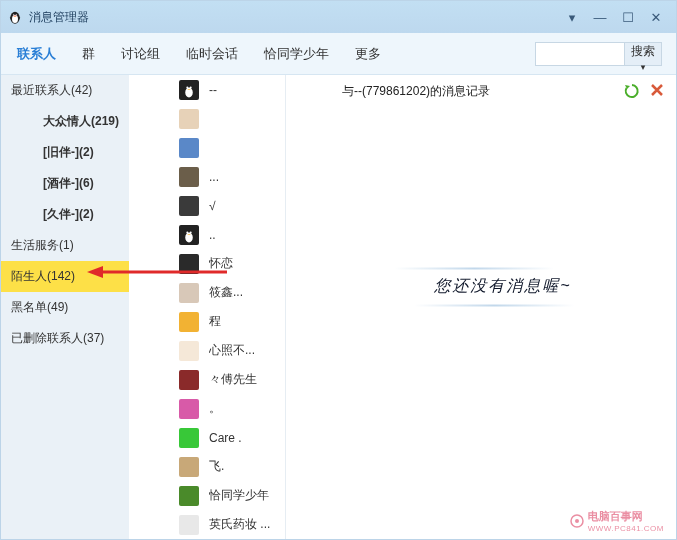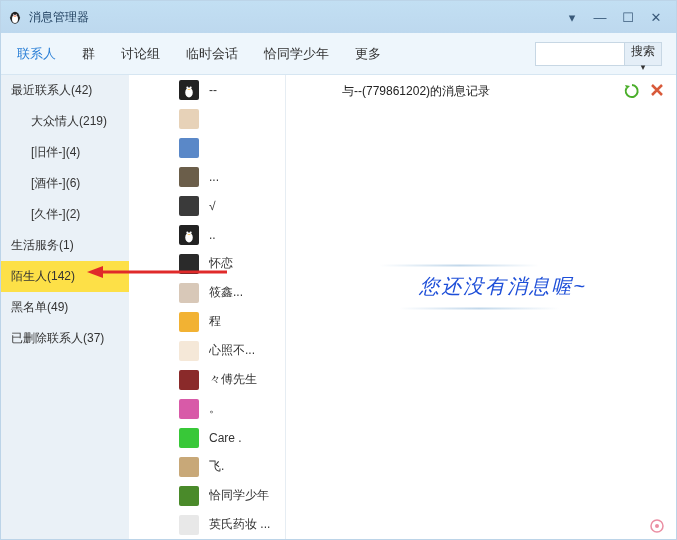--- a/index.html
+++ b/index.html
@@ -3,39 +3,39 @@
 <meta charset="utf-8">
 <style>
 * { margin: 0; padding: 0; box-sizing: border-box; font-family: "Microsoft YaHei", sans-serif; }
 body { width: 677px; height: 540px; background: #fff; overflow: hidden; position: relative; border: 1px solid #bcd4e8; }
 .titlebar { height: 32px; background: linear-gradient(#c2dff3,#bdd8ee); display: flex; align-items: center; padding: 0 6px; color: #1a3a5a; font-size: 12px; }
 .titlebar .penguin { width: 16px; height: 16px; margin-right: 6px; }
 .titlebar .spacer { flex: 1; }
 .titlebar .ctrl { width: 28px; text-align: center; color: #3a5a7a; font-size: 13px; cursor: pointer; }
 .toolbar { height: 42px; background: #eef6fc; border-bottom: 1px solid #d6e6f2; display: flex; align-items: center; padding: 0 14px; gap: 22px; font-size: 13px; color: #333; }
 .toolbar .tab { cursor: pointer; padding: 4px 2px; }
-.toolbar .tab.active { color: #2a7fd6; font-weight: normal; }
+.toolbar .tab.active { color: #2a7fd6; font-weight: bold; }
 .toolbar .spacer { flex: 1; }
 .searchbox { display: flex; align-items: center; border: 1px solid #c7d7e4; background: #fff; height: 24px; }
 .searchbox input { border: none; outline: none; width: 88px; padding: 0 6px; font-size: 12px; }
 .searchbox .btn { background: #e4eef7; border-left: 1px solid #c7d7e4; padding: 0 6px; font-size: 12px; color: #333; display: flex; align-items: center; gap: 2px; height: 100%; cursor: pointer; flex-direction: column; }
 .searchbox .btn .caret { font-size: 9px; }
 .main { display: flex; height: calc(100% - 70px); gap: 44px; }
 .sidebar { width: 128px; background: #eaf1f7; font-size: 12px; color: #333; }
 .sidebar .cat { padding: 7px 10px; cursor: pointer; white-space: nowrap; }
-.sidebar .cat.indent { padding-left: 30px; }
+.sidebar .cat.indent { padding-left: 42px; font-weight: bold; }
 .sidebar .cat.sel { background: #fde047; position: relative; }
 .friendlist { width: 113px; background: #fff; border-right: 1px solid #e6edf3; overflow: hidden; font-size: 12px; color: #333; }
 .friendlist .row { display: flex; align-items: center; height: 29px; padding-left: 6px; gap: 10px; cursor: pointer; }
 .friendlist .av { width: 20px; height: 20px; border-radius: 2px; flex-shrink: 0; background: #888; display: flex; align-items: center; justify-content: center; font-size: 12px; color: #fff; overflow: hidden; }
 .friendlist .nm { white-space: nowrap; overflow: hidden; text-overflow: ellipsis; flex: 1; }
 .content { flex: 1; position: relative; }
 .content .hdr { height: 30px; display: flex; align-items: center; padding: 16px 12px; font-size: 12px; color: #222; justify-content: space-between; }
 .content .hdr .icons { display: flex; gap: 10px; }
-.content .empty { position: absolute; top: 45%; left: 50%; transform: translate(-50%,-50%); font-size: 20px; color: #1d4ed8; font-style: italic; letter-spacing: 2px; }
+.content .empty { position: absolute; top: 45%; left: 50%; transform: translate(-50%,-50%); font-size: 16px; color: #0f172a; font-style: italic; letter-spacing: 2px; }
 .content .empty::before, .content .empty::after { content: ""; position: absolute; height: 2px; background: linear-gradient(90deg, rgba(132,176,214,0), rgba(132,176,214,.5), rgba(132,176,214,0)); width: 160px; }
 .content .empty::before { top: -8px; left: -40px; }
 .content .empty::after { bottom: -10px; left: -20px; }
 .arrow { position: absolute; top: 263px; left: 86px; pointer-events: none; }
 .watermark { position: absolute; right: 12px; bottom: 6px; font-size: 11px; color: #d46; opacity: .6; display: flex; align-items: center; gap: 4px; }
 .penguin-svg { display: block; }
 </style>
 </head>
 <body>
 
@@ -74,21 +74,21 @@
       <span>搜索</span>
       <span class="caret">▾</span>
     </div>
   </div>
 </div>
 
 <div class="main">
   <div class="sidebar" id="sidebar">
       <div class="cat">最近联系人(42)</div>
       <div class="cat indent">大众情人(219)</div>
-      <div class="cat indent">[旧伴-](4)</div>
+      <div class="cat indent">[旧伴-](2)</div>
       <div class="cat indent">[酒伴-](6)</div>
       <div class="cat indent">[久伴-](2)</div>
       <div class="cat">生活服务(1)</div>
       <div class="cat sel">陌生人(142)</div>
       <div class="cat">黑名单(49)</div>
       <div class="cat">已删除联系人(37)</div>
     </div>
   <div class="friendlist" id="friendlist">
       <div class="row">
         <div class="av" style="background: rgb(34, 34, 34);">
@@ -191,13 +191,17 @@
 <svg class="arrow" width="140" height="16">
   <line x1="140" y1="8" x2="12" y2="8" stroke="#e02a2a" stroke-width="3"></line>
   <path d="M0 8 L16 2 L16 14 Z" fill="#e02a2a"></path>
 </svg>
 
 <div class="watermark">
   <svg width="14" height="14">
       <circle cx="7" cy="7" r="6" fill="none" stroke="#d46" stroke-width="1.5"></circle>
       <circle cx="7" cy="7" r="2" fill="#d46"></circle>
     </svg>
+  <div>
+    <div style="font-weight:bold">电脑百事网</div>
+    <div style="font-size:8px;letter-spacing:.5px">WWW.PC841.COM</div>
+  </div>
 </div>
 
 </body></html>

